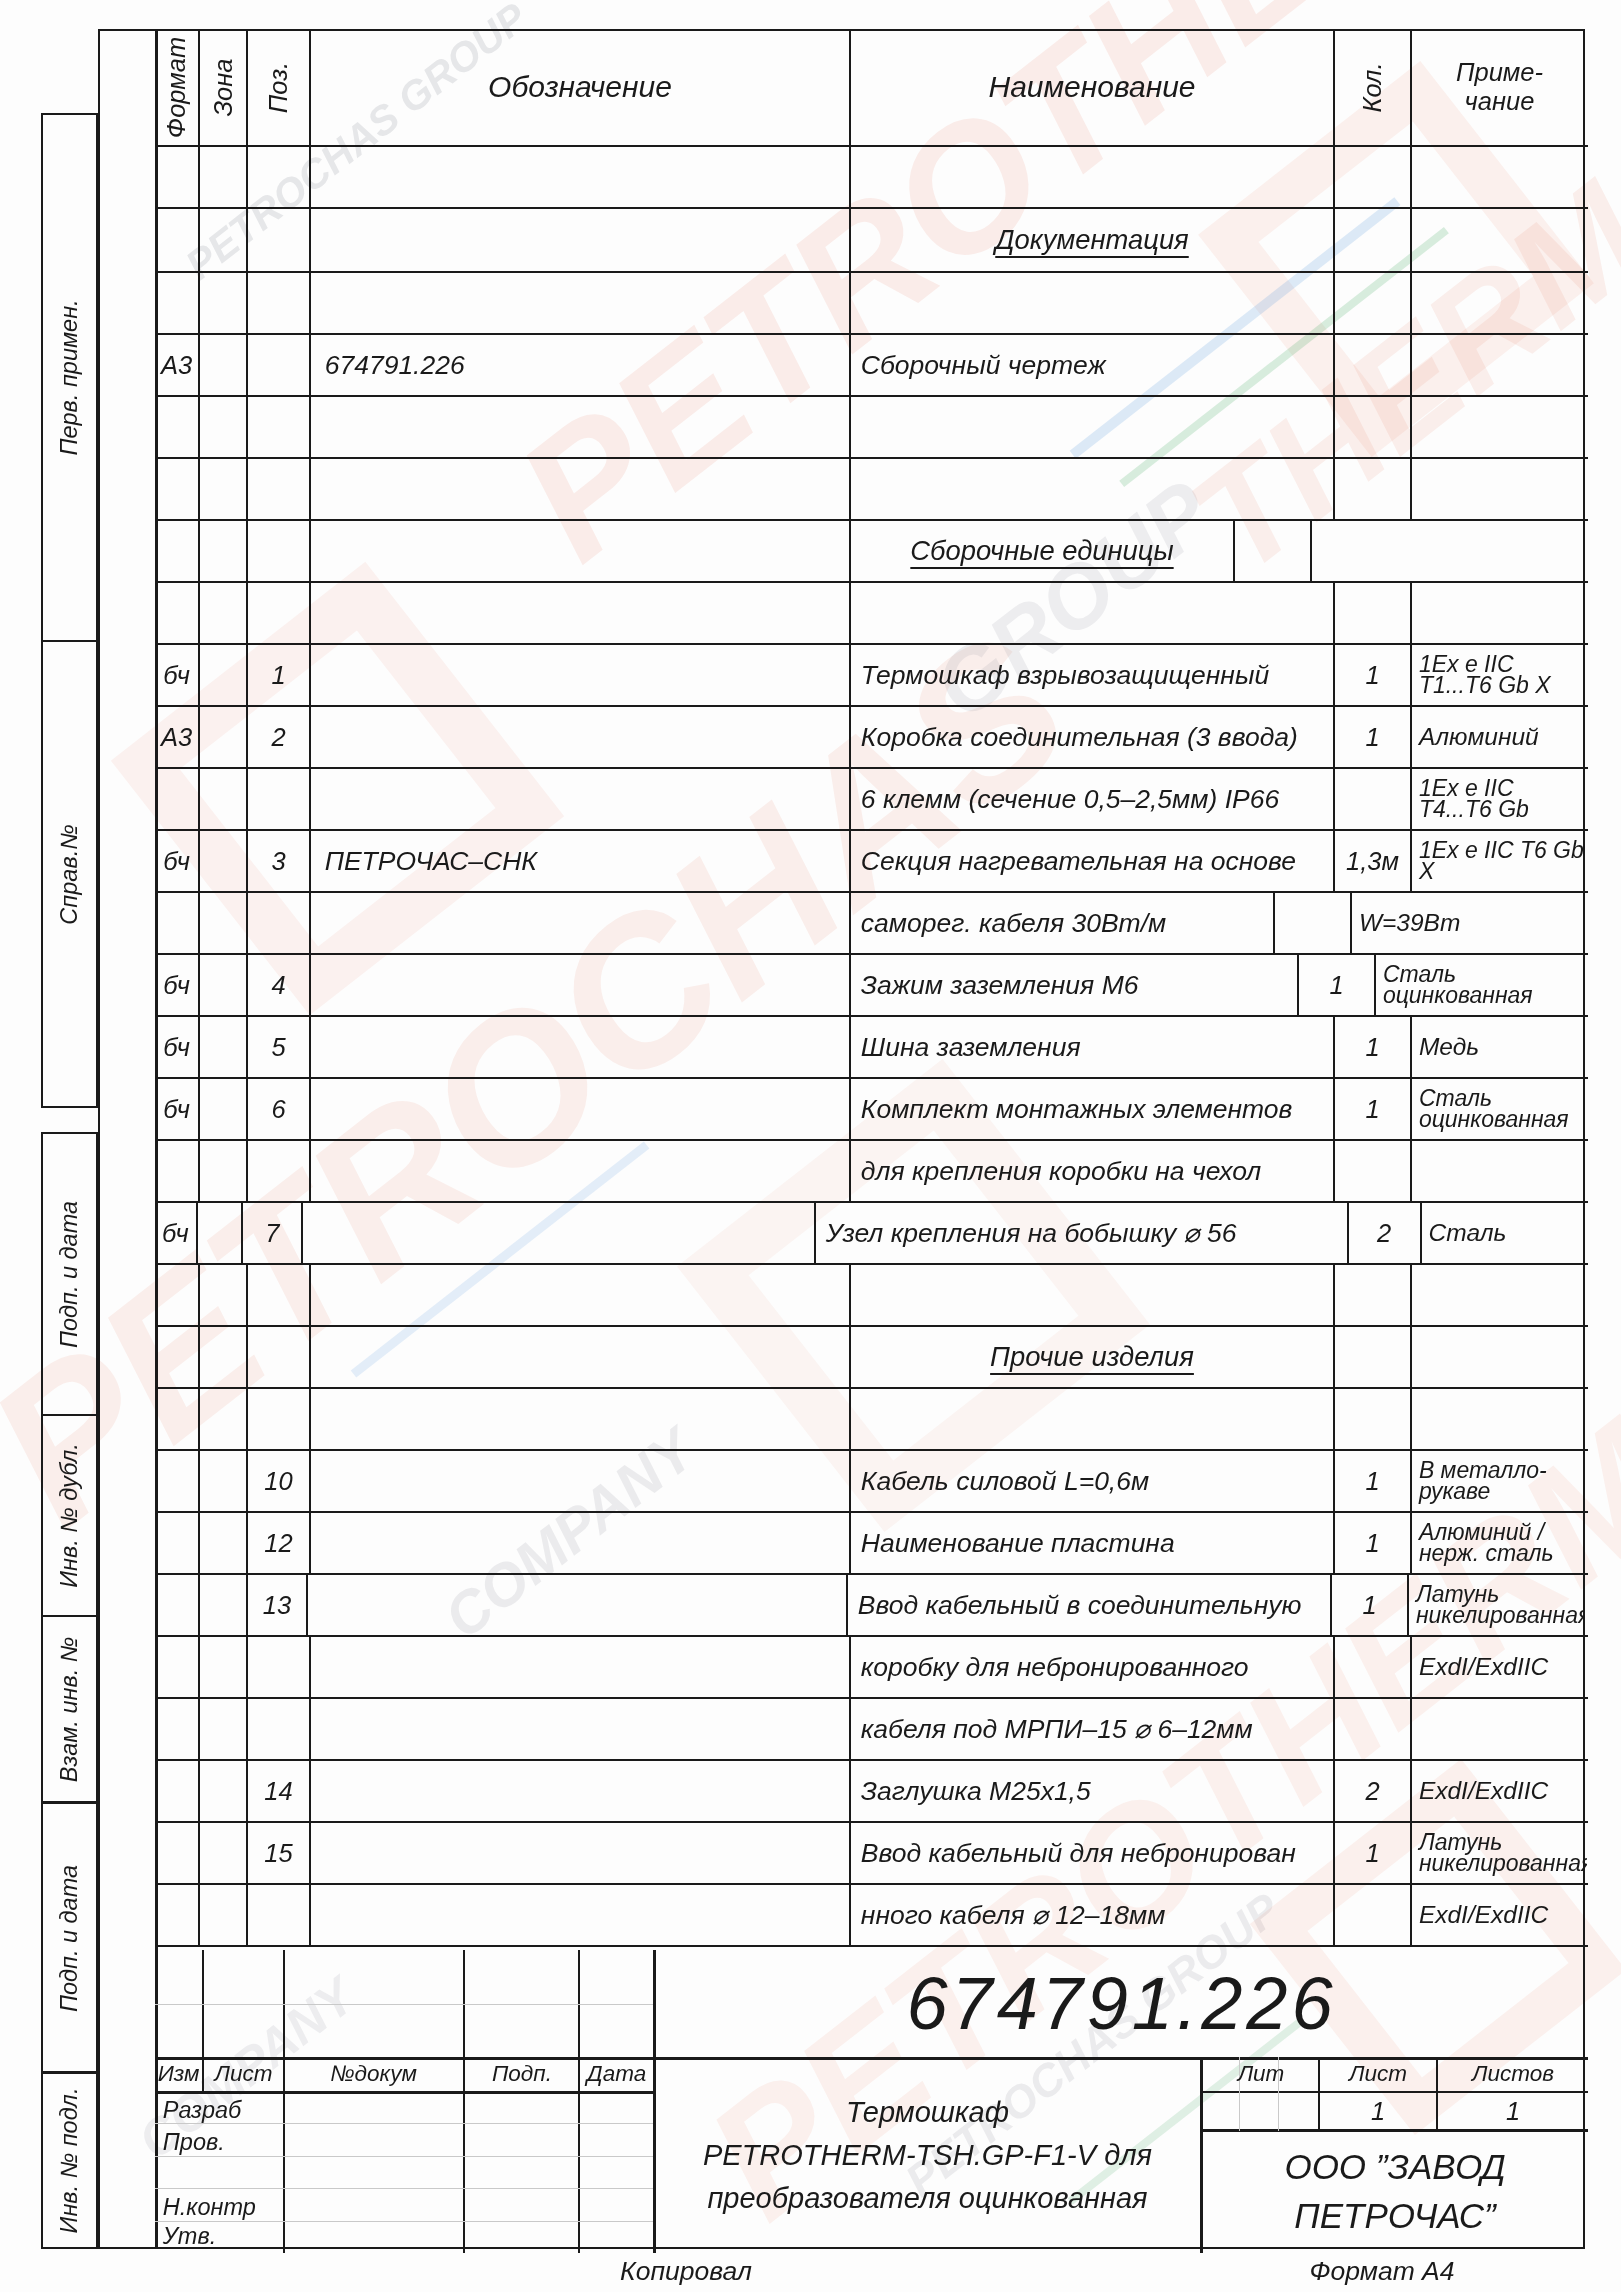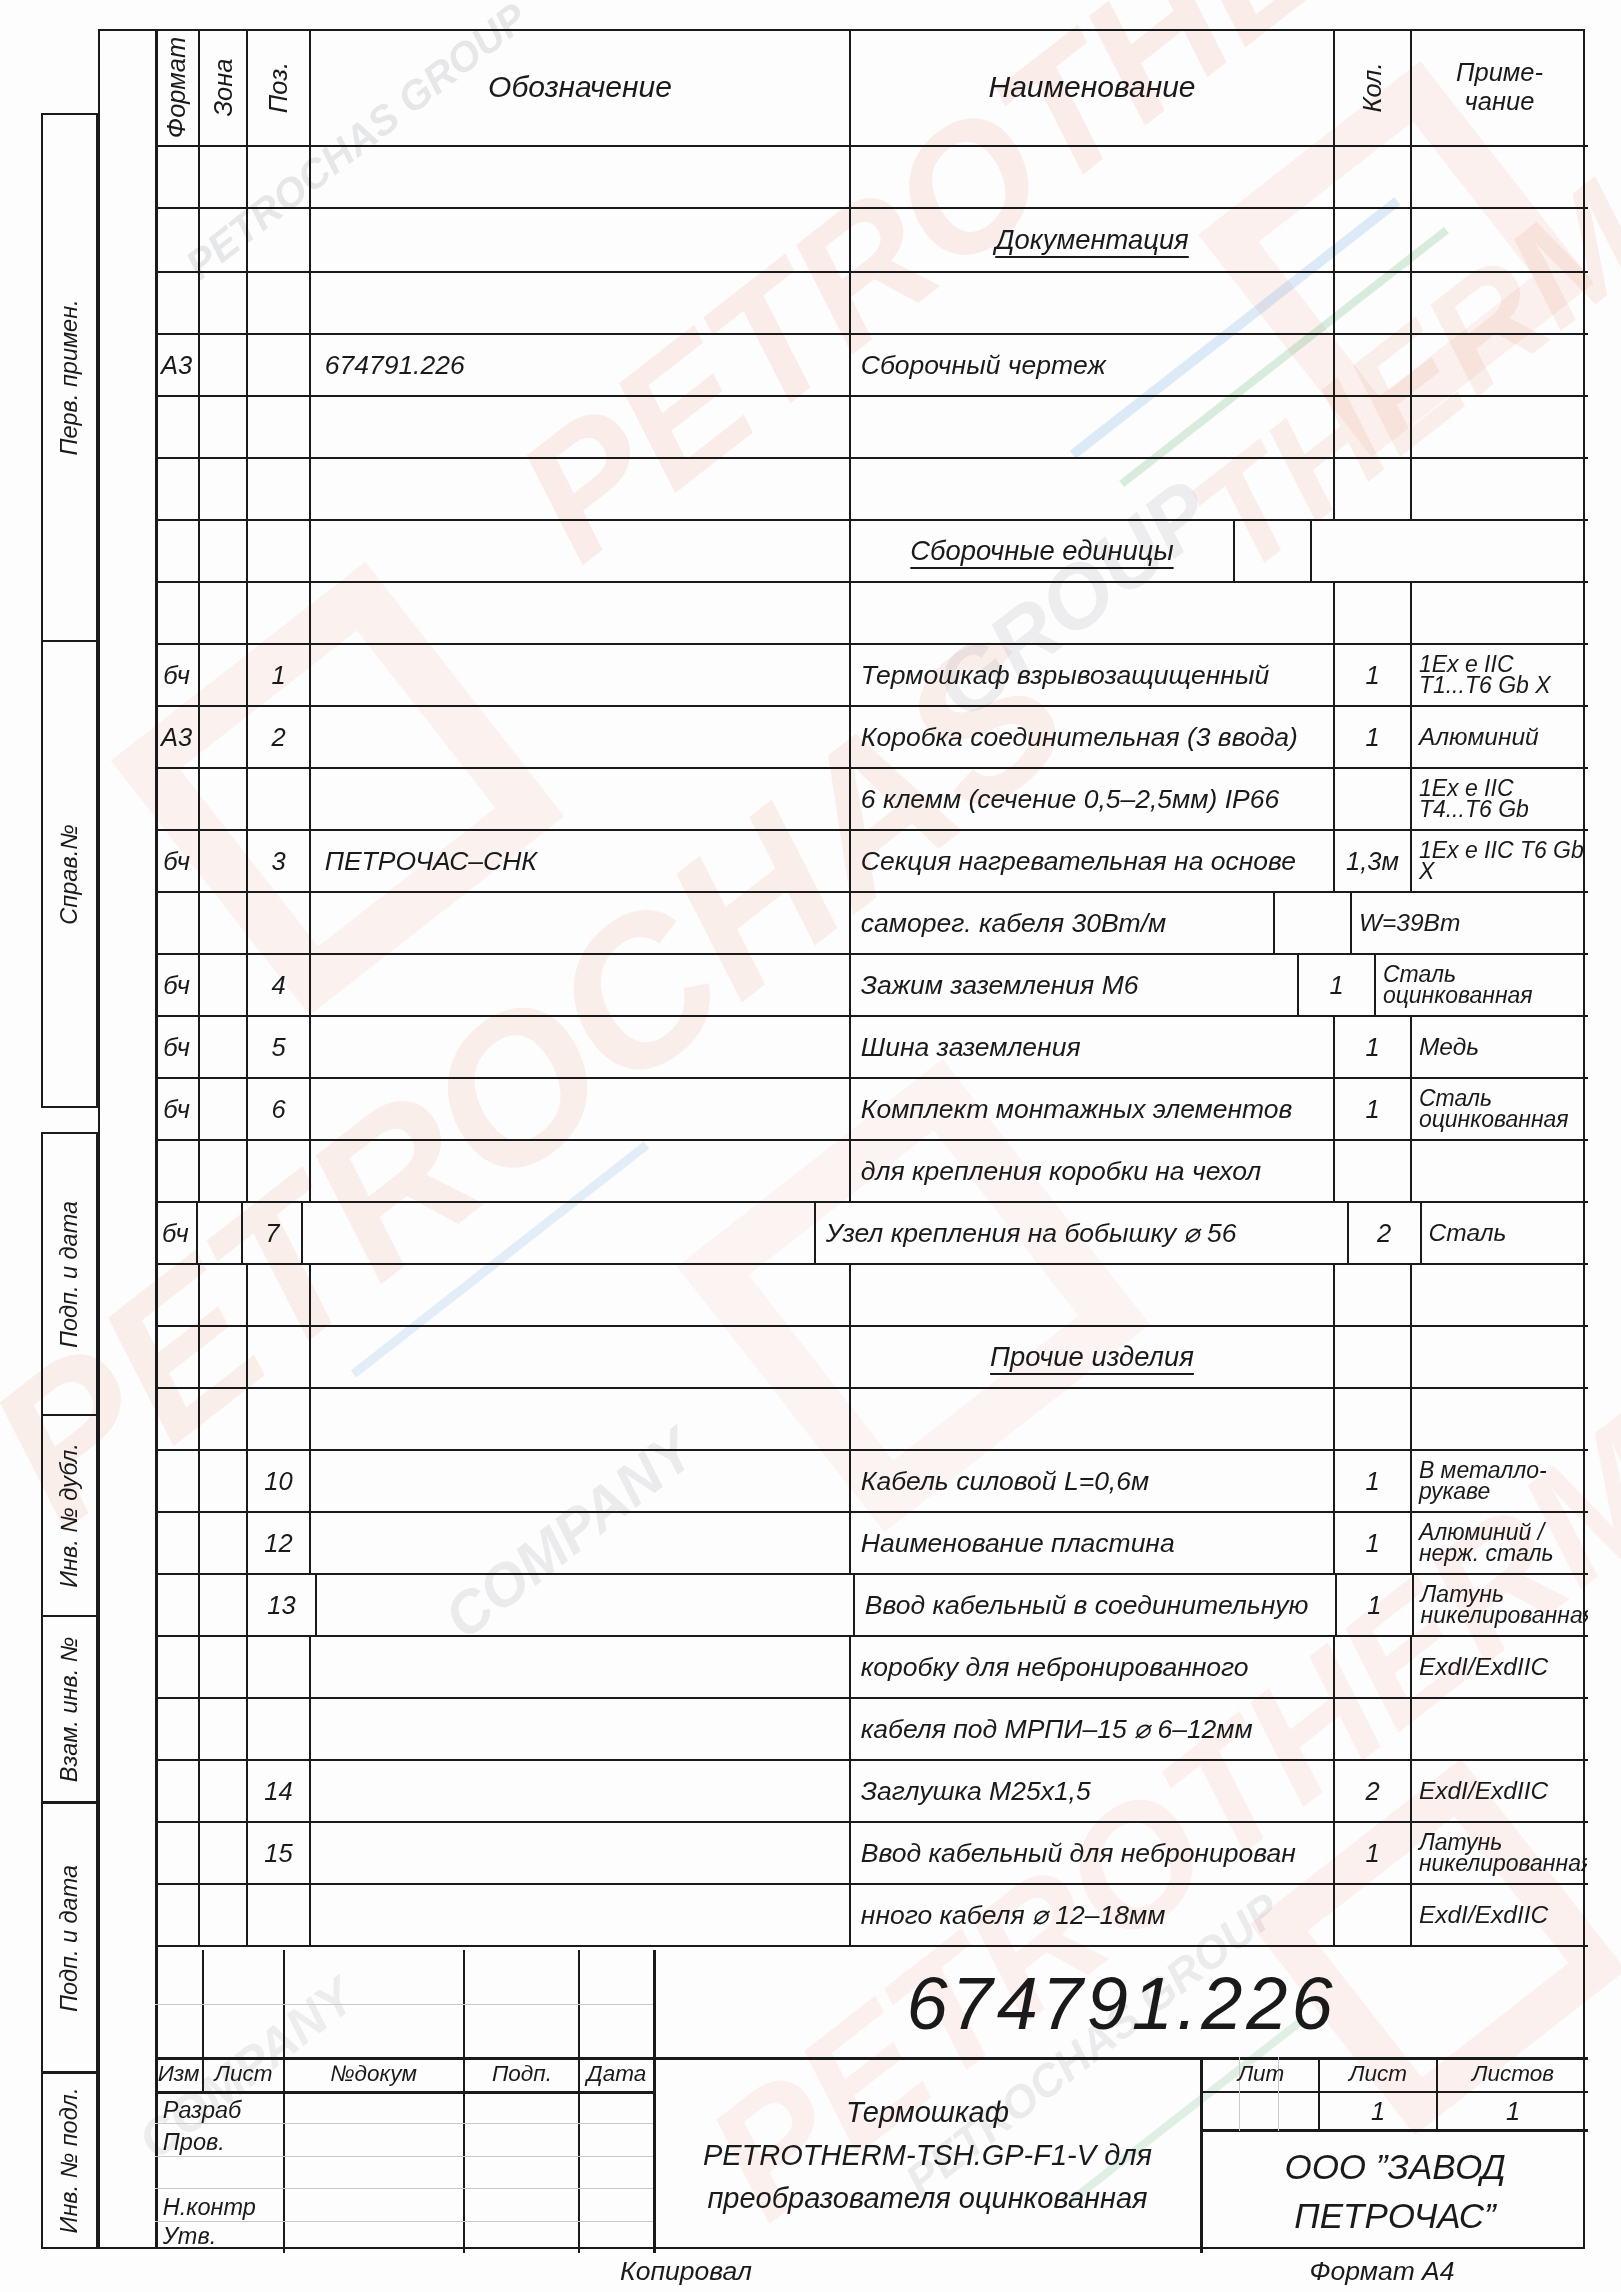--- a/index.html
+++ b/index.html
@@ -363,21 +363,21 @@
           <div class="cell c-z" style="width: 48px;"></div>
           <div class="cell c-p" style="width: 63px;">12</div>
           <div class="cell c-d" style="width: 540px;"></div>
           <div class="cell c-n" style="width: 484px;">Наименование пластина</div>
           <div class="cell c-q" style="width: 77px;">1</div>
           <div class="cell c-r small" style="width: 175px;">Алюминий / нерж. сталь</div>
         </div>
         <div class="row" style="height: 62px;">
           <div class="cell c-f" style="width: 45px;"></div>
           <div class="cell c-z" style="width: 48px;"></div>
-          <div class="cell c-p" style="width: 70px;">13</div>
+          <div class="cell c-p" style="width: 60px;">13</div>
           <div class="cell c-d" style="width: 540px;"></div>
           <div class="cell c-n" style="width: 484px;">Ввод кабельный в соединительную</div>
           <div class="cell c-q" style="width: 77px;">1</div>
           <div class="cell c-r small" style="width: 175px;">Латунь никелированная</div>
         </div>
         <div class="row" style="height: 62px;">
           <div class="cell c-f" style="width: 45px;"></div>
           <div class="cell c-z" style="width: 48px;"></div>
           <div class="cell c-p" style="width: 63px;"></div>
           <div class="cell c-d" style="width: 540px;"></div>

